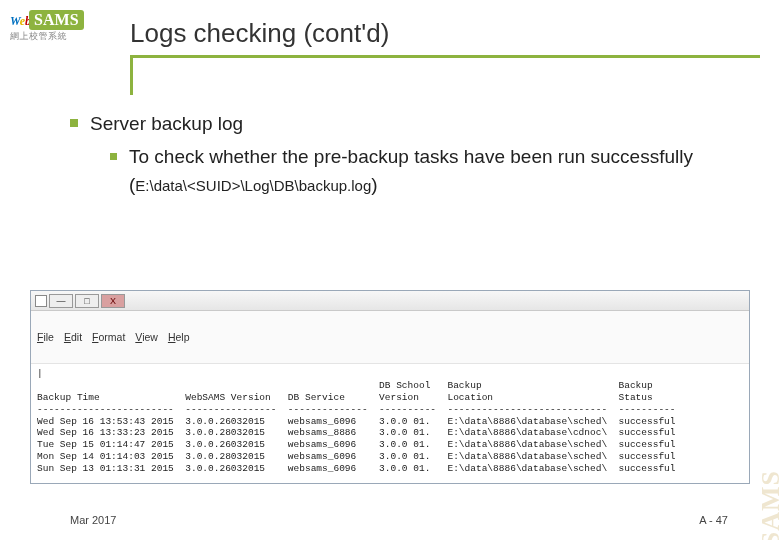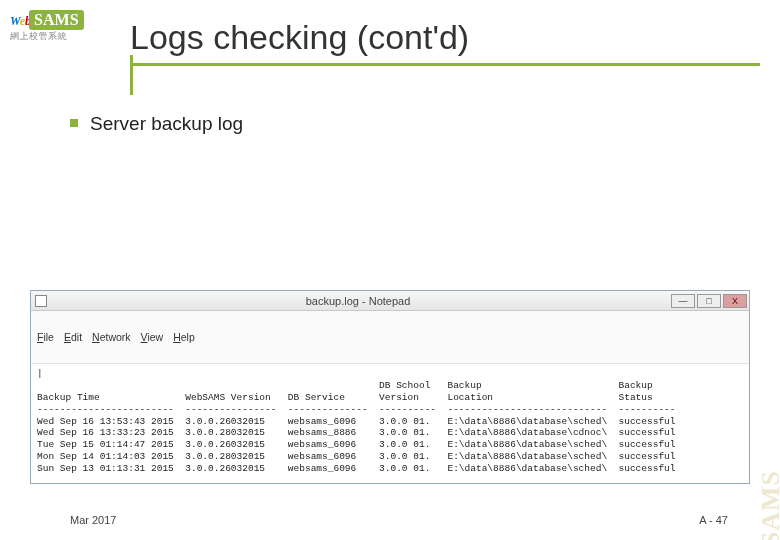--- a/index.html
+++ b/index.html
@@ -42,21 +42,21 @@
     position: absolute;
     top: 18px;
     left: 130px;
     right: 20px;
     display: flex;
     justify-content: space-between;
     align-items: baseline;
     border-bottom: 3px solid #8db33f;
     padding-bottom: 6px;
   }
-  .title-main { font-size: 34px; color: #333; font-weight: normal; text-align: center; }
+  .title-main { font-size: 26px; color: #333; font-weight: normal; text-align: center; }
   .title-right { font-size: 16px; color: #333; }
   .vline {
     position: absolute;
     top: 55px;
     left: 130px;
     width: 3px;
     height: 40px;
     background: #8db33f;
   }
   .content {
@@ -173,36 +173,41 @@
 <div class="title-bar">
   <div class="title-main">Logs checking (cont'd)</div>
 </div>
 <div class="vline"></div>
 
 <div class="content">
   <div class="bullet-l1">
     <div class="sq"></div>
     <div>Server backup log</div>
   </div>
+  <div class="bullet-l2">
+    <div class="sq small"></div>
+    <div class="l2-text">
+      <span>To check whether the pre-backup tasks have been run successfully (</span><span class="path">E:\data\&lt;SUID&gt;\Log\DB\backup.log</span><span>)</span>
+    </div>
+  </div>
 </div>
 
 <div class="notepad">
   <div class="np-titlebar">
     <div class="np-icon"></div>
-    <div class="np-title">backup.log - Notepad</div>
     <div class="np-btns">
       <div class="np-btn">—</div>
       <div class="np-btn">□</div>
       <div class="np-btn close">X</div>
     </div>
   </div>
   <div class="np-menu">
     <span>File</span>
     <span>Edit</span>
-    <span>Network</span>
+    <span>Format</span>
     <span>View</span>
     <span>Help</span>
   </div>
   <div class="np-body" id="np-body">|
                                                             DB School   Backup                        Backup      
 Backup Time               WebSAMS Version   DB Service      Version     Location                      Status      
 ------------------------  ----------------  --------------  ----------  ----------------------------  ----------  
 Wed Sep 16 13:53:43 2015  3.0.0.26032015    websams_6096    3.0.0 01.   E:\data\8886\database\sched\  successful  
 Wed Sep 16 13:33:23 2015  3.0.0.28032015    websams_8886    3.0.0 01.   E:\data\8886\database\cdnoc\  successful  
 Tue Sep 15 01:14:47 2015  3.0.0.26032015    websams_6096    3.0.0 01.   E:\data\8886\database\sched\  successful  

